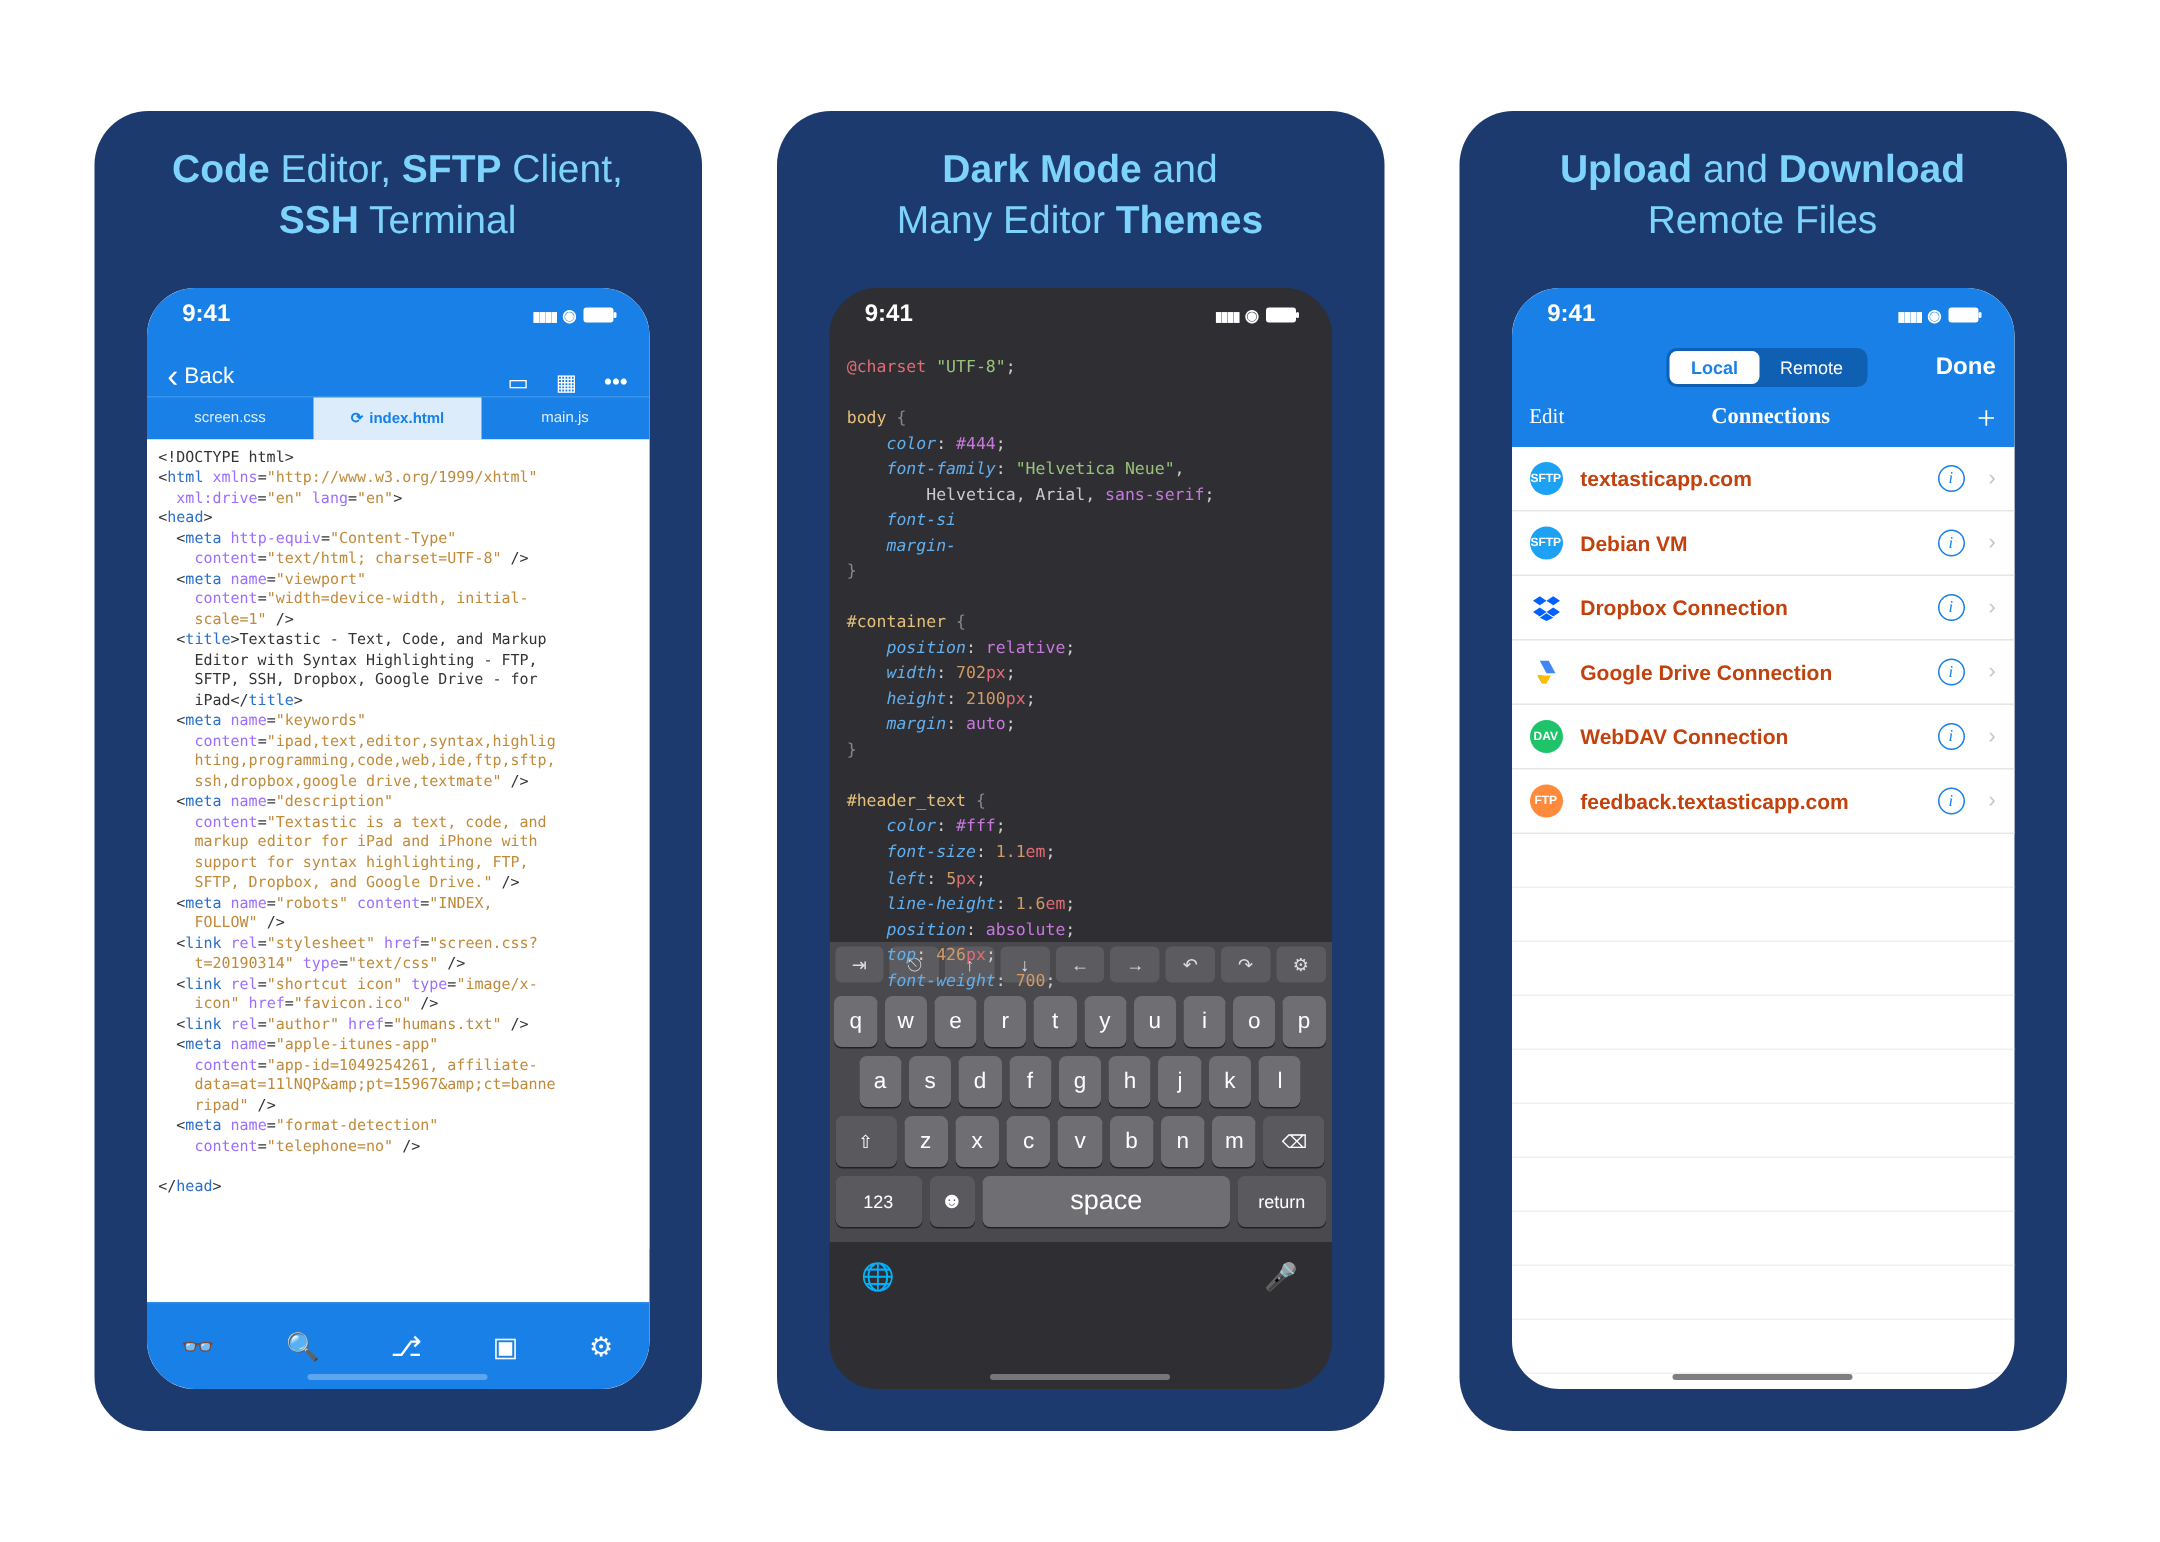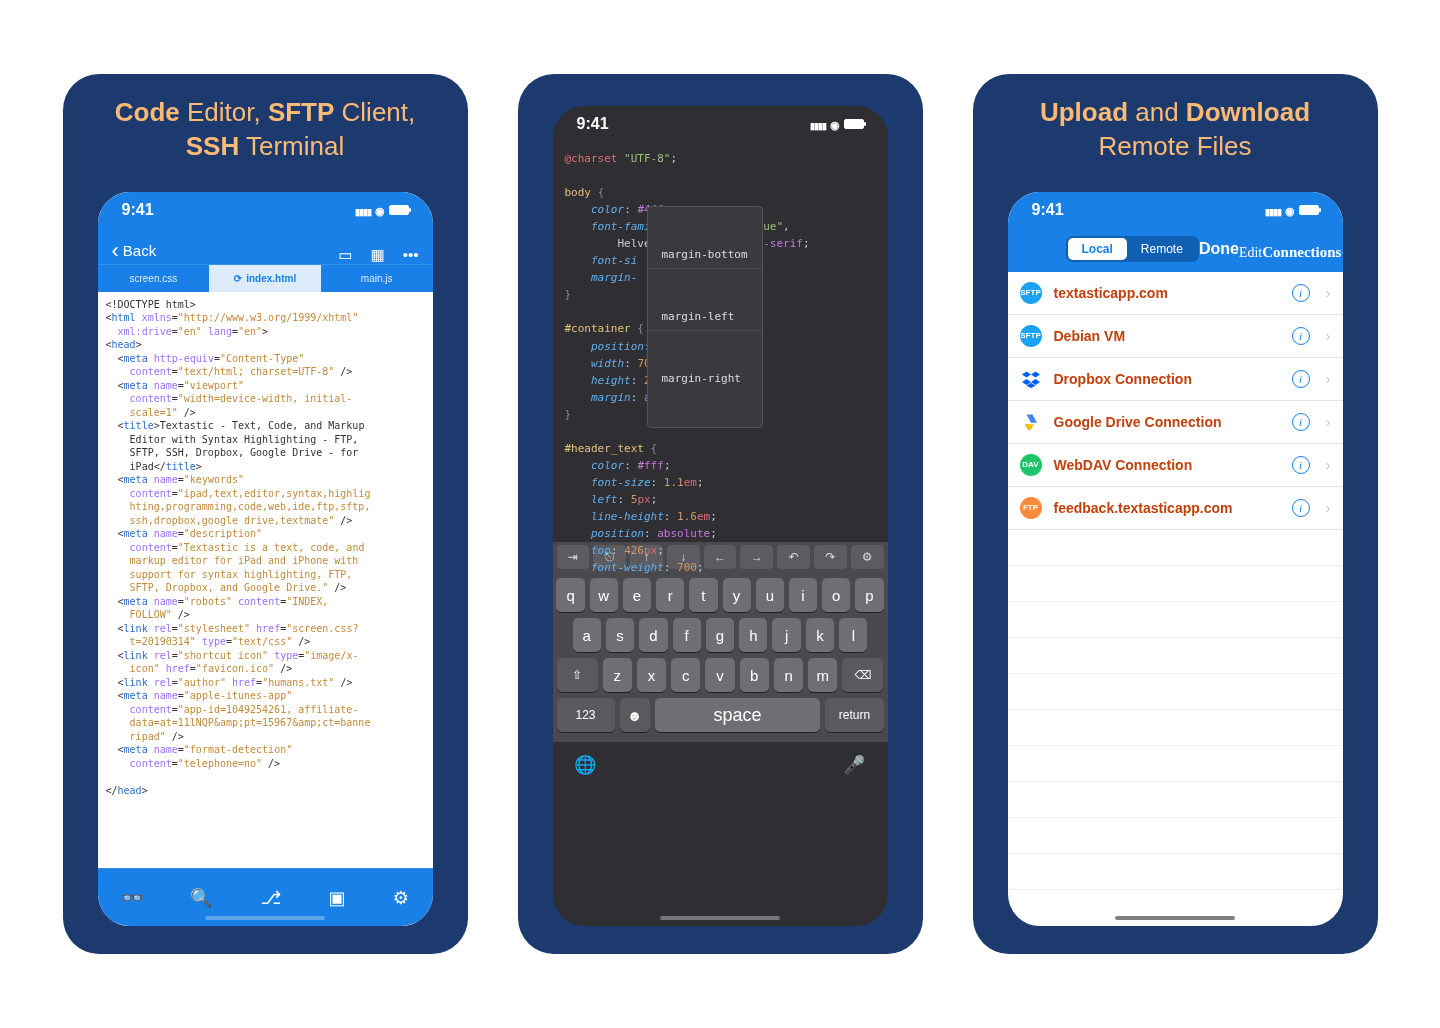--- a/index.html
+++ b/index.html
@@ -18,21 +18,21 @@
     height: 880px;
     background: #1c3a6e;
     border-radius: 36px;
     padding: 22px 18px 18px 18px;
     display: flex;
     flex-direction: column;
     align-items: center;
     position: relative;
   }
   .card-title {
-    color: #fdba74;
+    color: #7dd3fc;
     font-size: 26px;
     line-height: 1.3;
     text-align: center;
     font-weight: 300;
     margin-bottom: 18px;
   }
   .card-title b { font-weight: 700; }
   .phone {
     width: 355px;
     flex: 1;
@@ -145,21 +145,21 @@
   .key.space { max-width:none; flex:4; font-size:18px;}
   .kb-bottom {
     background:#2f2f33; height:46px; display:flex;
     align-items:center; justify-content:space-between; padding:0 22px;
     color:#bbb; font-size:18px;
   }
   .phone.dark .home-indicator { background:#fff; opacity:.35; }
 
   
   .nav-bar3 {
-    background:#1880e7; color:#fff; display:flex; 
+    background:#1880e7; color:#fff; display:flex; flex-direction:column;
     padding: 4px 12px 6px 12px;
   }
   .nav-bar3-top { display:flex; align-items:center; justify-content:space-between; }
   .seg {
     background:#0f5fb3; border-radius:7px; padding:2px; display:flex; font-size:12px;
   }
   .seg span { padding:4px 14px; border-radius:5px; }
   .seg span.active { background:#fff; color:#1880e7; font-weight:600; }
   .nav-bar3-bot {
     display:flex; align-items:center; justify-content:space-between;
@@ -261,20 +261,21 @@
       <span>🔍</span>
       <span>⎇</span>
       <span>▣</span>
       <span>⚙</span>
       <div class="home-indicator"></div>
     </div>
   </div>
 </div>
 
 <div class="card">
+  <div class="card-title"><b>Dark Mode</b> and<br>Many Editor <b>Themes</b></div>
   <div class="phone dark">
     <div class="status-bar dark">
       <span>9:41</span>
       <span class="status-icons">
         <span class="sig-icon"></span>
         <span class="wifi-icon"></span>
         <span class="bat-icon"></span>
       </span>
     </div>
     <pre class="dark-code"><span class="tk-pp">@charset</span> <span class="tk-str">"UTF-8"</span>;
@@ -294,25 +295,21 @@
     <span class="tk-prop">margin</span>: <span class="tk-kw">auto</span>;
 <span class="tk-br">}</span>
 
 <span class="tk-sel">#header_text</span> <span class="tk-br">{</span>
     <span class="tk-prop">color</span>: <span class="tk-val">#fff</span>;
     <span class="tk-prop">font-size</span>: <span class="tk-num">1.1</span><span class="tk-unit">em</span>;
     <span class="tk-prop">left</span>: <span class="tk-num">5</span><span class="tk-unit">px</span>;
     <span class="tk-prop">line-height</span>: <span class="tk-num">1.6</span><span class="tk-unit">em</span>;
     <span class="tk-prop">position</span>: <span class="tk-kw">absolute</span>;
     <span class="tk-prop">top</span>: <span class="tk-num">426</span><span class="tk-unit">px</span>;
-    <span class="tk-prop">font-weight</span>: <span class="tk-num">700</span>;      <div class="autocomplete">
-        <div>margin-bottom</div>
-        <div>margin-left</div>
-        <div>margin-right</div>
-      </div>
+    <span class="tk-prop">font-weight</span>: <span class="tk-num">700</span>;      
     </pre>
     <div class="kb-accessory" id="kb-acc">
         <span>⇥</span>
         <span>⎋</span>
         <span>↑</span>
         <span>↓</span>
         <span>←</span>
         <span>→</span>
         <span>↶</span>
         <span>↷</span>

